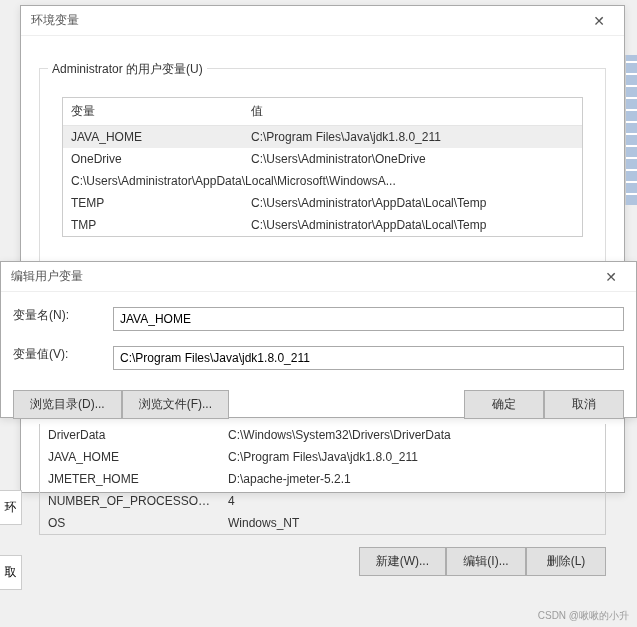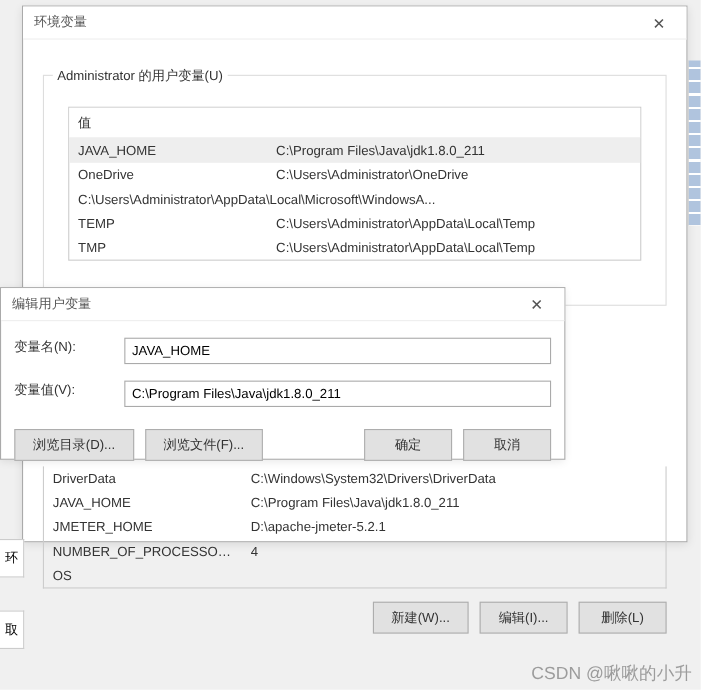--- a/index.html
+++ b/index.html
@@ -19,45 +19,46 @@
 .table-row { display: flex; }
 .table-row.selected { background: #eee; }
 .table-row .col { padding: 4px 8px; color: #333; white-space: nowrap; overflow: hidden; text-overflow: ellipsis; }
 .col-var { width: 180px; }
 .col-val { flex: 1; }
 
 .form-row { display: flex; align-items: flex-start; margin: 15px 12px; }
 .form-row label { width: 100px; color: #333; }
 .form-row input { flex: 1; padding: 4px 6px; border: 1px solid #aaa; height: 24px; font-size: 12px; }
 
-.button-row { display: flex; gap: 10px; padding: 5px 12px 12px; }
+.button-row { display: flex; padding: 5px 12px 12px; }
 .btn { background: #e1e1e1; border: 1px solid #adadad; padding: 5px 16px; min-width: 80px; text-align: center; cursor: pointer; color: #333; }
 .spacer { flex: 1; }
 
 .side-strip { position: absolute; right: 0; top: 55px; width: 12px; height: 150px; background: repeating-linear-gradient(0deg, #b0c4de, #b0c4de 10px, #fff 10px, #fff 12px); border-left: 1px solid #ccc; }
 
-.watermark { position: absolute; right: 8px; bottom: 4px; color: rgba(120,120,120,0.7); font-size: 16px; }
+.watermark { position: absolute; right: 8px; bottom: 4px; color: rgba(120,120,120,0.7); font-size: 10px; }
 
 .left-fragment { position: absolute; left: 0; top: 490px; width: 22px; height: 35px; border: 1px solid #ccc; border-left: none; background: #fff; display:flex; align-items:center; justify-content:center; }
 .left-fragment2 { position: absolute; left: 0; top: 555px; width: 22px; height: 35px; border: 1px solid #ccc; border-left: none; background: #fff; display:flex; align-items:center; justify-content:center; }
 </style>
 </head>
 <body>
 
 <div class="dialog" style="left:20px; top:5px; width:605px; height:488px;">
   <div class="titlebar">
     <span class="title">环境变量</span>
     <div class="close-btn">✕</div>
   </div>
 
   <div style="padding-top:14px;">
     <div class="groupbox" style="height:210px; margin:18px 18px 10px;">
       <span class="groupbox-label">Administrator 的用户变量(U)</span>
       <div class="table" style="margin-top:6px;">
         <div class="table-header">
+          <div class="col col-var">变量</div>
           <div class="col col-val">值</div>
         </div>
         <div class="table-row selected">
           <div class="col col-var">JAVA_HOME</div>
           <div class="col col-val">C:\Program Files\Java\jdk1.8.0_211</div>
         </div>
         <div class="table-row">
           <div class="col col-var">OneDrive</div>
           <div class="col col-val">C:\Users\Administrator\OneDrive</div>
         </div>
@@ -89,32 +90,33 @@
       <div class="table-row">
         <div class="col col-var">JMETER_HOME</div>
         <div class="col col-val">D:\apache-jmeter-5.2.1</div>
       </div>
       <div class="table-row">
         <div class="col col-var">NUMBER_OF_PROCESSORS</div>
         <div class="col col-val">4</div>
       </div>
       <div class="table-row">
         <div class="col col-var">OS</div>
+        <div class="col col-val">Windows_NT</div>
       </div>
     </div>
     <div class="button-row" style="justify-content:flex-end; padding:12px 0 0;">
       <div class="spacer"></div>
       <div class="btn">新建(W)...</div>
       <div class="btn">编辑(I)...</div>
       <div class="btn">删除(L)</div>
     </div>
   </div>
 </div>
 
-<div class="dialog" style="left:0; top:261px; width:514px; height:157px;">
+<div class="dialog" style="left:0; top:261px; width:637px; height:157px;">
   <div class="titlebar">
     <span class="title">编辑用户变量</span>
     <div class="close-btn">✕</div>
   </div>
 
   <div class="form-row">
     <label>变量名(N):</label>
     <input type="text" value="JAVA_HOME" style="">
   </div>
   <div class="form-row" style="margin-top:10px;">

